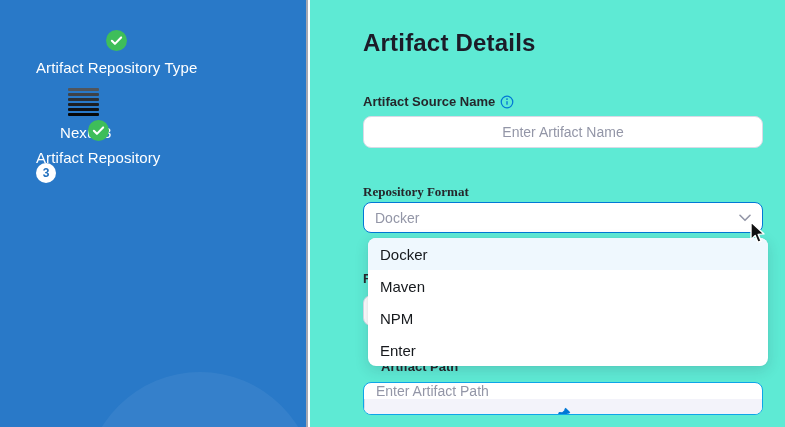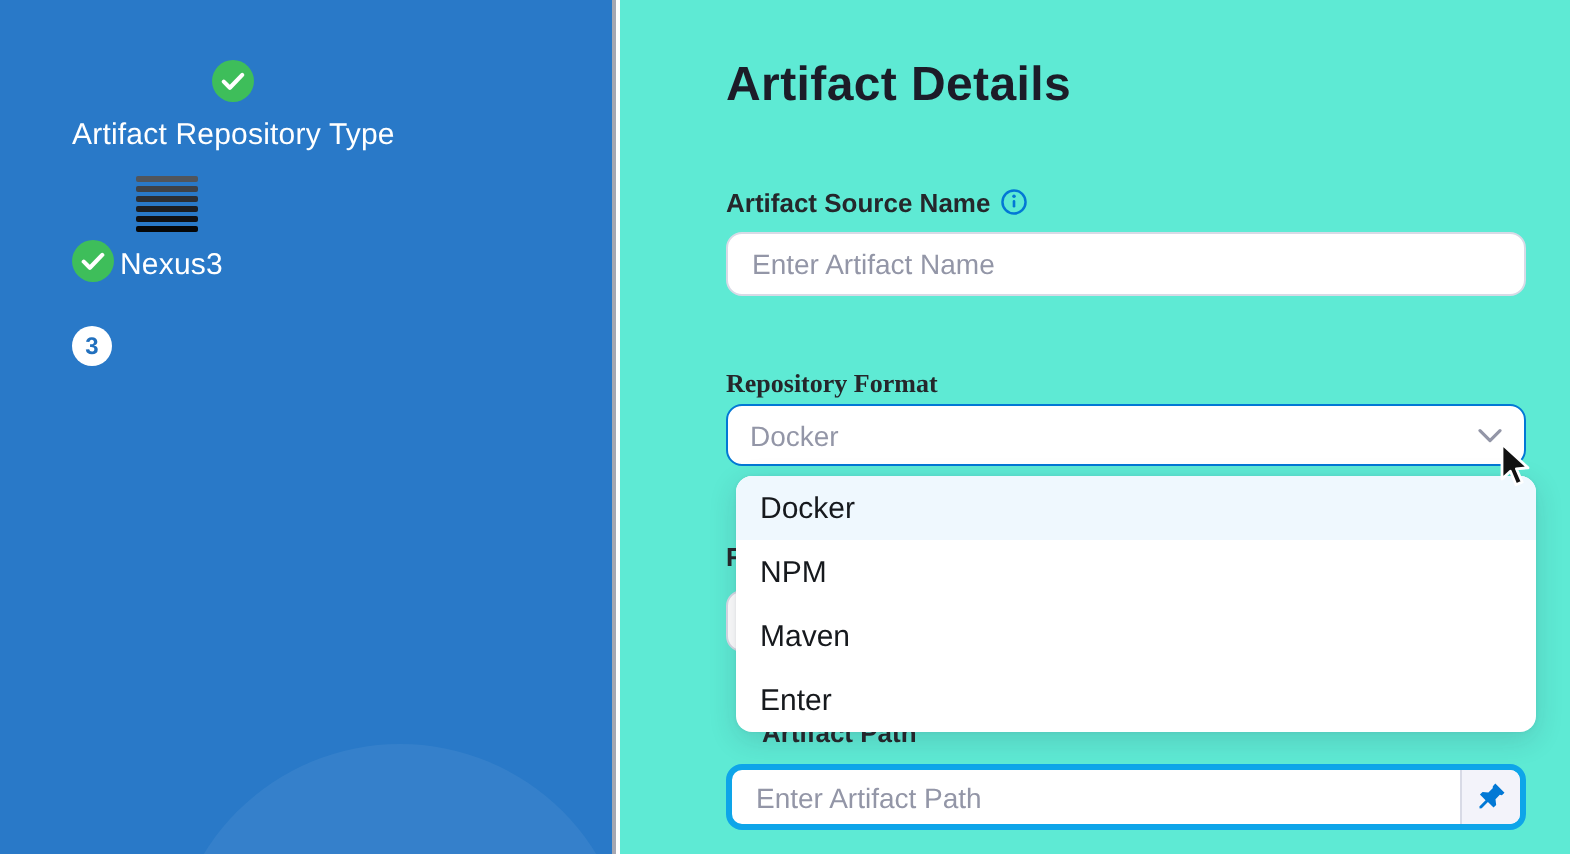--- a/index.html
+++ b/index.html
@@ -40,50 +40,50 @@
     position: absolute; left: 310px; top: 0; width: 475px; height: 427px;
     background: #5eead4;
   }
   .page-title {
     position: absolute; left: 53px; top: 29px;
     font-size: 24px; font-weight: 700; color: #1C1C28; letter-spacing: .2px;
   }
   .field-label {
     position: absolute; left: 53px;
     font-size: 13px; font-weight: 600; color: #25272B;
-    display: flex; align-items: flex-start; gap: 5px;
+    display: flex; align-items: center; gap: 5px;
   }
   .info-icon { width: 14px; height: 14px; display: inline-block; }
 
   .text-input {
     position: absolute; left: 53px; width: 400px; height: 32px;
     background: #ffffff; border: 1px solid #D8DAE6; border-radius: 8px;
     font-family: "Liberation Sans", sans-serif;
-    font-size: 14px; color: #1C1C28; padding: 0 12px; outline: none;
+    font-size: 14px; color: #1C1C28; padding: 0 12px; outline: none; text-align: center;
   }
   .text-input::placeholder { color: #9396A7; opacity: 1; }
 
   .select-box {
     position: absolute; left: 53px; top: 202px; width: 400px; height: 31px;
     background: #ffffff; border: 1.5px solid #0278D5; border-radius: 8px;
     display: flex; align-items: center; justify-content: space-between;
     padding: 0 11px; cursor: pointer;
   }
   .select-value { font-size: 14px; color: #9396A7; }
   .chevron-down { width: 12px; height: 8px; display: block; }
 
   
   .hidden-field-label { top: 271px; }
   .hidden-input { top: 295px; height: 31px; }
 
   
   .input-with-addon {
     position: absolute; left: 53px; top: 382px; width: 400px; height: 33px;
-    background: #ffffff; border: 3px solid #0ea5e9; border-radius: 8px;
-    display: flex; align-items: stretch; overflow: hidden;
+    background: #ffffff; border: 1px solid #0ea5e9; border-radius: 8px;
+    display: flex; align-items: stretch; overflow: hidden; flex-direction: column;
   }
   .input-with-addon input {
     flex: 1 1 auto; border: none; outline: none; background: transparent;
     font-family: "Liberation Sans", sans-serif;
     font-size: 14px; color: #1C1C28; padding: 0 12px; min-width: 0;
   }
   .input-with-addon input::placeholder { color: #9396A7; opacity: 1; }
   .pin-addon {
     flex: 0 0 30px; background: #F3F3FA; border-left: 1px solid #D8DAE6;
     display: flex; align-items: center; justify-content: center; cursor: pointer;
@@ -132,20 +132,21 @@
           <i></i>
       </span>
       <span class="step-label" style="margin-left:4px;">Nexus3</span>
     </div>
 
     <div class="step" style="left:36px; top:120px;">
       <svg class="step-check" viewBox="0 0 20 20">
         <circle cx="10" cy="10" r="10" fill="#3EBE5A"></circle>
         <path d="M5.6 10.3l2.9 2.9 5.9-6.1" stroke="#ffffff" stroke-width="2" fill="none" stroke-linecap="round" stroke-linejoin="round"></path>
       </svg>
+      <span class="step-label">Artifact Repository</span>
     </div>
 
     <div class="step" style="left:36px; top:163px;">
       <span class="step-num">3</span>
     </div>
   </nav>
 
   <main class="content">
 
     <h1 class="page-title">Artifact Details</h1>
@@ -182,22 +183,22 @@
       <input type="text" placeholder="Enter Artifact Path" style="">
       <span class="pin-addon">
         <svg class="pin-icon" viewBox="0 0 16 16">
           <path fill="#0278D5" d="M10.3.8l4.9 4.9-1.4 1.4-1.1-.25-2.3 2.3.35 3.1-1.4 1.4-3-3-3.3 3.3-1.1.15-.15-1.1 3.3-3.3-3-3 1.4-1.4 3.1.35 2.3-2.3L9 2.2z"></path>
         </svg>
       </span>
     </div>
 
     <div class="dropdown-menu">
       <div class="dropdown-option selected">Docker</div>
+      <div class="dropdown-option">Maven</div>
       <div class="dropdown-option">NPM</div>
-      <div class="dropdown-option">Maven</div>
       <div class="dropdown-option">Enter</div>
     </div>
 
     <svg class="cursor" width="22" height="26" viewBox="0 0 22 26">
       <path d="M6 3 L6 20.5 L10.2 16.6 L13 23.4 L16.1 22 L13.2 15.4 L19 14.9 Z" fill="#111111" stroke="#ffffff" stroke-width="1.4" stroke-linejoin="round"></path>
     </svg>
 
   </main>
 </div>
 

